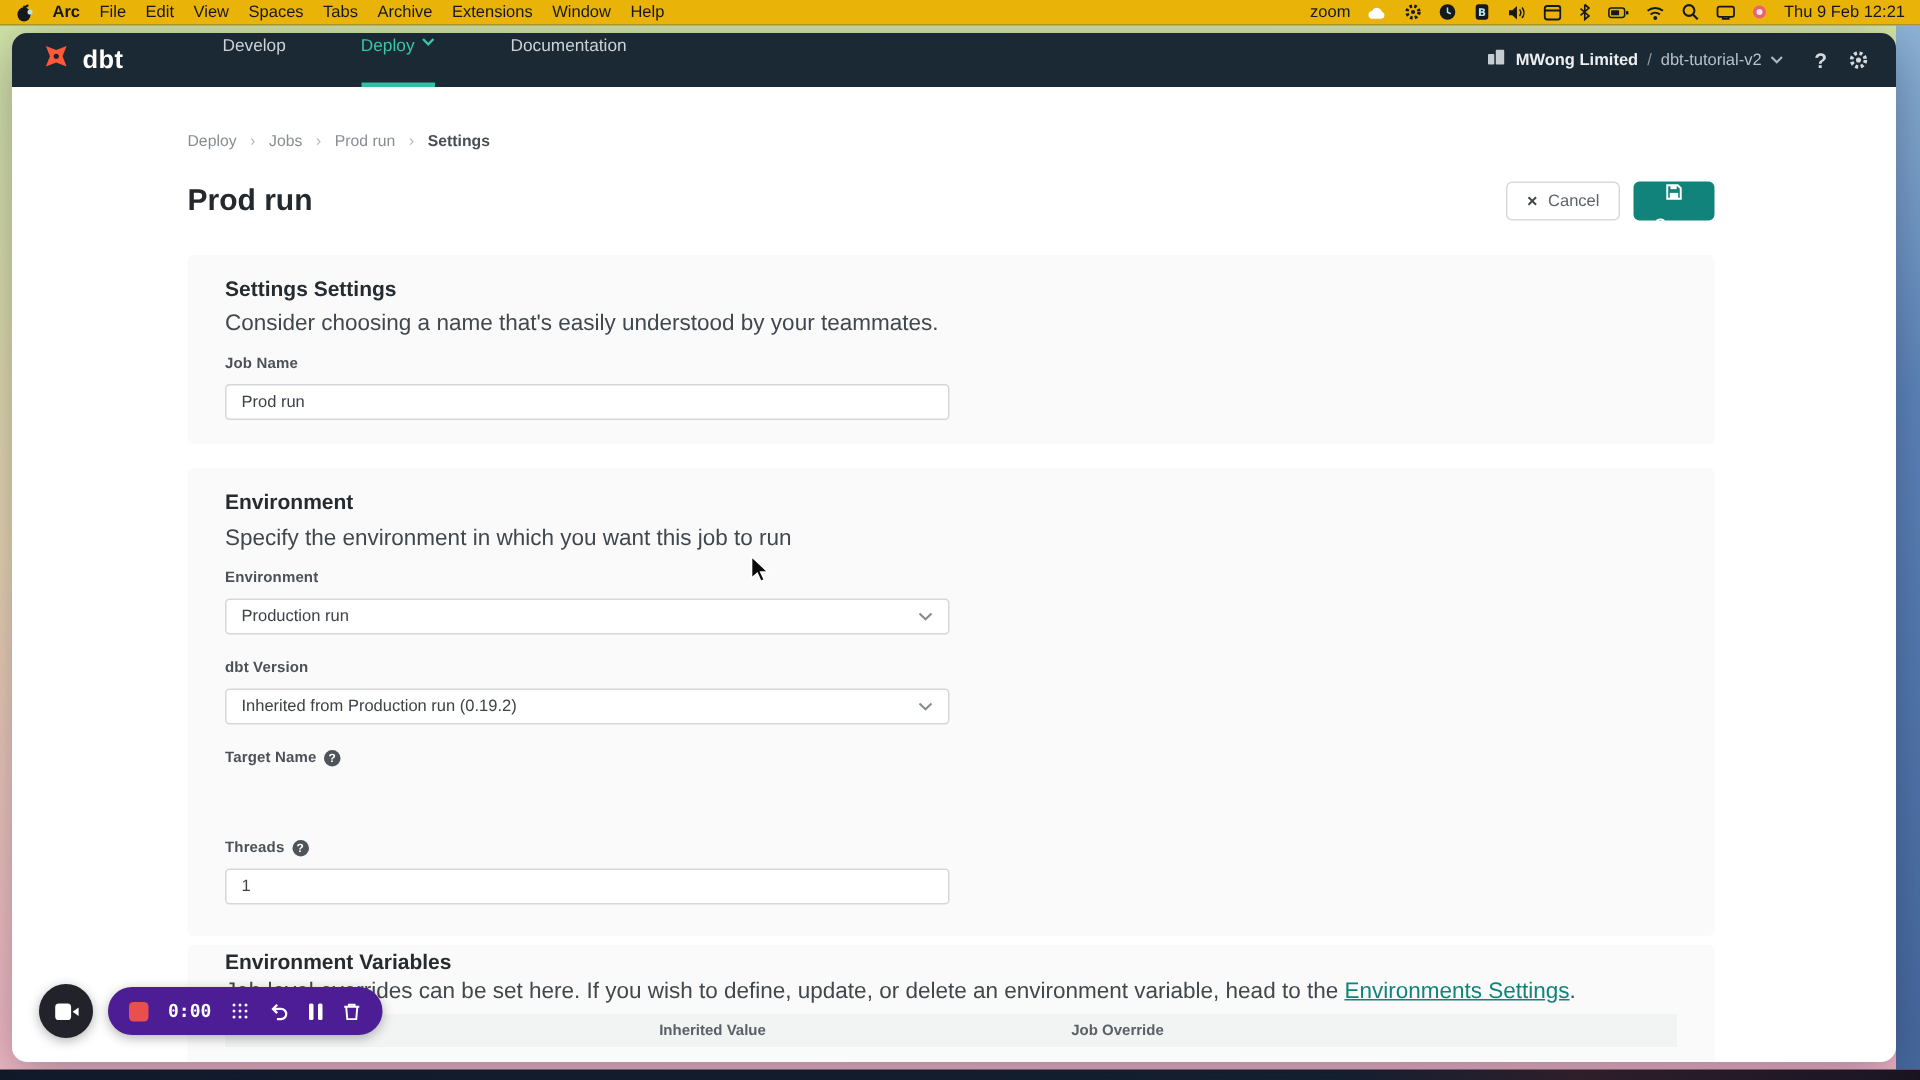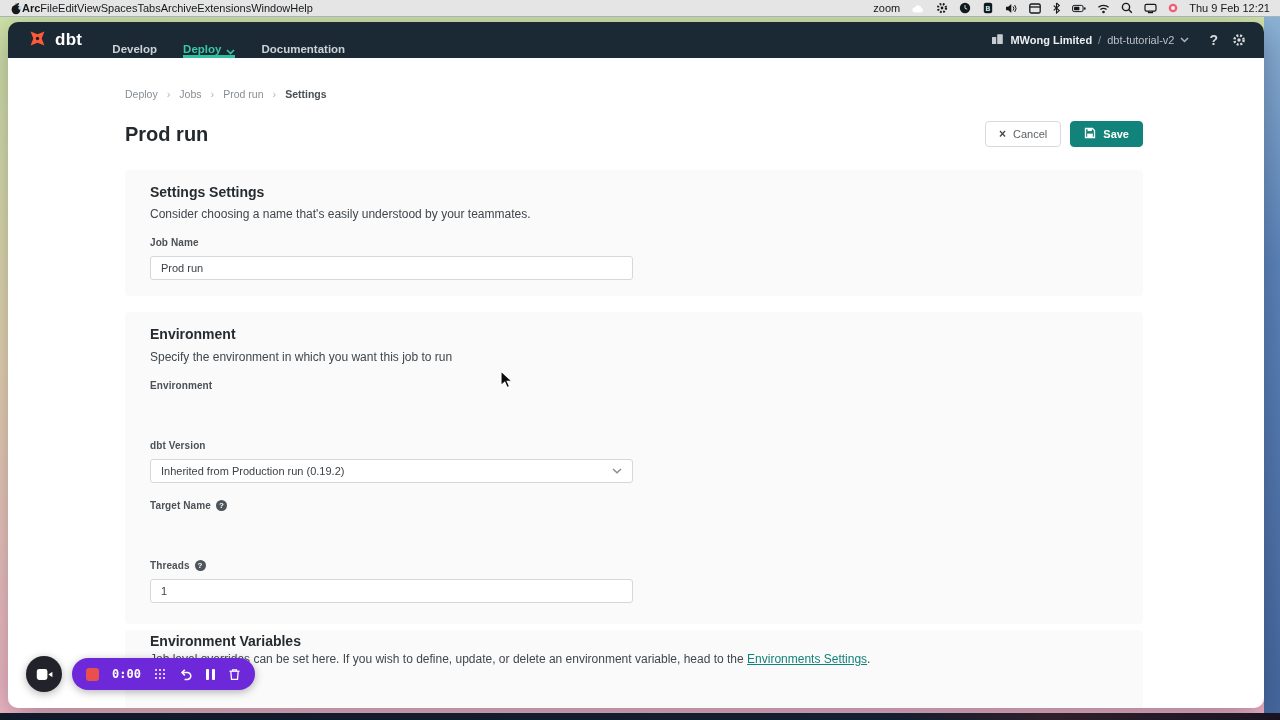--- a/index.html
+++ b/index.html
@@ -8,43 +8,43 @@
 
   
   .wallpaper { position:absolute; inset:0; background:linear-gradient(178deg,#cfe4a7 0%,#dde2ab 22%,#ecd9b2 48%,#f2c2c0 78%,#f3b5c6 100%); }
   .wallpaper-right { position:absolute; top:17px; right:0; bottom:7px; width:16px;
     background:linear-gradient(180deg,#8db4d6 0%,#5d86bb 35%,#46699f 100%); }
   .bottom-strip { position:absolute; left:0; right:0; bottom:0; height:7px;
     background:linear-gradient(90deg,#0f1a28 0%,#13202e 70%,#342028 82%,#1a1420 100%); }
 
   
   .menubar { position:absolute; top:0; left:0; right:0; height:17px; z-index:50;
-    background:#e5e5e5; border-bottom:1px solid rgba(45,95,105,.35);
-    display:flex; align-items:center; padding:0 10px; gap:0;
+    background:#eab308; border-bottom:1px solid rgba(45,95,105,.35);
+    display:flex; align-items:center; padding:0 10px; gap:13px;
     font-size:11px; color:#15191c; }
   .menubar svg { display:block; }
   .mb-apple { display:flex; align-items:center; }
   .mb-item { white-space:nowrap; cursor:default; }
   .mb-app { font-weight:700; }
   .mb-right { margin-left:auto; display:flex; gap:11px; }
   .mb-ico { display:flex; align-items:center; }
   .mb-clock { font-size:11px; white-space:nowrap; }
 
   
   .browser-window { position:absolute; left:8px; right:16px; top:22px; bottom:12px; z-index:10;
     border-radius:10px; overflow:hidden; display:flex; flex-direction:column;
     box-shadow:0 8px 34px rgba(30,30,60,.38); }
 
   
-  .app-header { height:36px; background:#1b2935; display:flex; align-items:stretch; padding:0 18px; flex:none; }
+  .app-header { height:36px; background:#1b2935; display:flex; align-items:stretch; padding:0 18px; flex:none;gap:12px; }
   .logo-wrap { display:flex; align-items:center; gap:6px; }
   .logo-text { color:#fff; font-weight:700; font-size:17px; letter-spacing:.3px; }
   .app-nav { display:flex; align-items:stretch; margin-left:30px; gap:26px; }
-  .nav-item { display:flex; align-items:flex-end; gap:5px; font-size:11.5px; font-weight:700;
-    color:#ccd2d6; border-bottom:3px solid transparent; border-top:3px solid transparent; cursor:pointer; }
+  .nav-item { display:flex; align-items:flex-start; gap:5px; font-size:11.5px; font-weight:400;
+    color:#ccd2d6; border-bottom:3px solid transparent; border-top:3px solid transparent; cursor:pointer;margin-left:24px; }
   .nav-item.active { color:#38c6a6; border-bottom-color:#2fc0a2; }
   .hdr-right { margin-left:auto; display:flex; align-items:center; gap:10px; }
   .account { display:flex; align-items:center; gap:6px; cursor:pointer; }
   .acct-org { color:#eceef0; font-size:11px; font-weight:700; }
   .acct-sep { color:#8d949b; font-size:11px; }
   .acct-proj { color:#b9c0c6; font-size:11px; }
   .hdr-help { color:#d6dadd; font-size:14px; font-weight:700; margin-left:10px; cursor:pointer; }
   .hdr-gear { display:flex; align-items:center; margin-left:4px; cursor:pointer; }
 
   
@@ -57,29 +57,29 @@
   .breadcrumb .crumb { cursor:pointer; }
   .breadcrumb .current { color:#494f55; font-weight:700; }
 
   .title-row { position:absolute; top:63px; left:0; right:0; display:flex; align-items:center; }
   .page-title { font-size:20px; font-weight:700; color:#24292e; }
   .title-actions { margin-left:auto; display:flex; gap:9px; }
   .btn { height:26px; display:inline-flex; align-items:center; gap:7px; padding:0 13px;
     border-radius:4px; font-size:11px; cursor:pointer; }
   .btn-cancel { background:#fff; border:1px solid #d7dadd; color:#5d6368; }
   .btn-cancel .x { font-size:12px; color:#43484d; font-weight:700; }
-  .btn-save { background:#12837a; border:1px solid #12837a; color:#fff; font-weight:600; }
+  .btn-save { background:#12837a; border:1px solid #12837a; color:#fff; font-weight:600;flex-direction:column; }
 
   .card { position:absolute; left:0; right:0; background:#fafafa; border-radius:4px; }
   .card-general { top:112px; height:126px; }
   .card-environment { top:254px; height:312px; }
   .card-envvars { top:572px; height:140px; }
 
   .sec-title { position:absolute; left:25px; font-size:14px; font-weight:700; color:#262b30; }
-  .sec-desc { position:absolute; left:25px; font-size:12px; color:#40474d; }
+  .sec-desc { position:absolute; left:25px; font-size:15px; color:#40474d; }
   .field-label { position:absolute; left:25px; font-size:10px; font-weight:700; color:#4b5157;
     letter-spacing:.1px; display:flex; align-items:center; gap:5px; }
   .help-dot { width:11px; height:11px; border-radius:50%; background:#4d545a; color:#fff;
     font-size:8px; font-weight:700; display:inline-flex; align-items:center; justify-content:center; cursor:pointer; }
   .tbox { position:absolute; left:25px; width:483px; height:24px; background:#fff;
     border:1px solid #d5d8db; border-radius:3px; font-size:11px; color:#3c4247;
     display:flex; align-items:center; padding:0 10px; }
   .tbox.select { cursor:pointer; }
   .tbox .chev { margin-left:auto; display:flex; align-items:center; }
 
@@ -89,21 +89,21 @@
     background:#f2f3f3; display:flex; align-items:center; font-size:10px; font-weight:700; color:#5a6066; }
   .eth-spacer { width:180px; }
   .eth-col1 { width:290px; text-align:center; }
   .eth-col2 { width:250px; text-align:center; }
 
   
   .rec-cam { position:absolute; left:26px; top:656px; width:36px; height:36px; z-index:60;
     background:#22222b; border-radius:50%; display:flex; align-items:center; justify-content:center;
     box-shadow:0 2px 8px rgba(0,0,0,.3); cursor:pointer; }
   .rec-pill { position:absolute; left:72px; top:658px; height:32px; z-index:60;
-    background:#6d28d9; border-radius:16px; display:inline-flex; align-items:center;
+    background:#4c1d95; border-radius:16px; display:inline-flex; align-items:center;
     padding:0 14px; gap:13px; box-shadow:0 2px 8px rgba(0,0,0,.3); }
   .rec-stop { width:13px; height:13px; background:#ea4e4e; border-radius:3px; cursor:pointer; }
   .rec-timer { color:#fff; font-size:12px; font-weight:700; font-family:"DejaVu Sans Mono",monospace; }
   .rec-ico { display:flex; align-items:center; cursor:pointer; }
   .rec-pause { display:flex; gap:3px; cursor:pointer; }
   .rec-pause i { display:block; width:3px; height:11px; background:#fff; border-radius:1px; }
 
   .cursor { position:absolute; left:500px; top:370px; z-index:100; pointer-events:none; }
 </style>
 </head>
@@ -309,20 +309,28 @@
         </div>
       </div>
 
       <div class="card card-environment">
         <div class="sec-title" style="top:14px">Environment</div>
         <div class="sec-desc" style="top:38px">Specify the environment in which you want this job to run</div>
 
         <div class="field-label" style="top:68px">
           <span>Environment</span>
         </div>
+        <div class="tbox select" style="top:87px">
+          <span>Production run</span>
+          <span class="chev">
+            <svg width="10" height="6" viewBox="0 0 10 6">
+                <polyline points="1,1 5,4.8 9,1" fill="none" stroke="#868c92" stroke-width="1.4"></polyline>
+              </svg>
+          </span>
+        </div>
 
         <div class="field-label" style="top:128px">
           <span>dbt Version</span>
         </div>
         <div class="tbox select" style="top:147px">
           <span>Inherited from Production run (0.19.2)</span>
           <span class="chev">
             <svg width="10" height="6" viewBox="0 0 10 6">
                 <polyline points="1,1 5,4.8 9,1" fill="none" stroke="#868c92" stroke-width="1.4"></polyline>
               </svg>
@@ -340,20 +348,25 @@
         </div>
         <div class="tbox" style="top:267px">
           <span>1</span>
         </div>
       </div>
 
       <div class="card card-envvars">
         <div class="sec-title" style="top:3px">Environment Variables</div>
         <div class="sec-desc" style="top:22px">
           <span>Job level overrides can be set here. If you wish to define, update, or delete an environment variable, head to the </span><span class="link">Environments Settings</span><span>.</span>
+        </div>
+        <div class="env-table-head">
+          <div class="eth-spacer"></div>
+          <div class="eth-col1">Inherited Value</div>
+          <div class="eth-col2">Job Override</div>
         </div>
       </div>
 
     </div>
   </div>
 </div>
 
 <div class="rec-cam">
   <svg width="17" height="13" viewBox="0 0 17 13">
     <rect x=".8" y="1" width="10.6" height="11" rx="2.4" fill="#fff"></rect>

